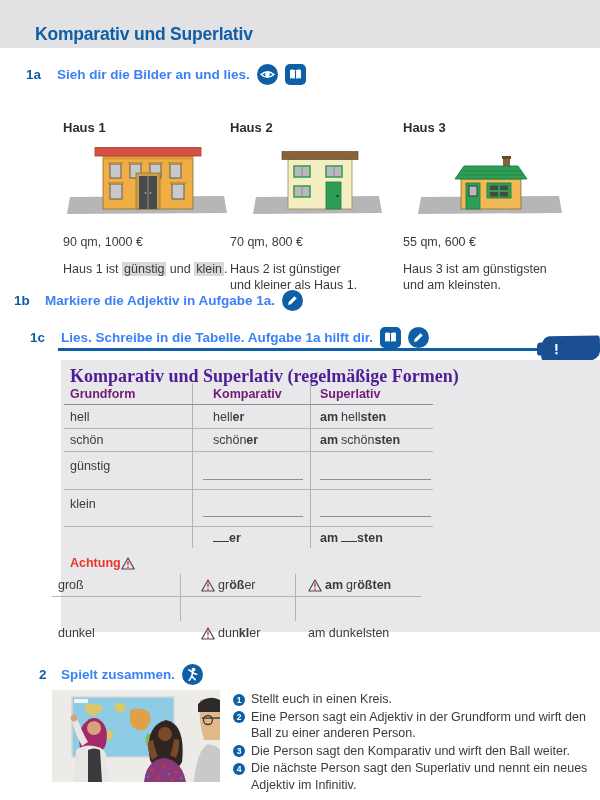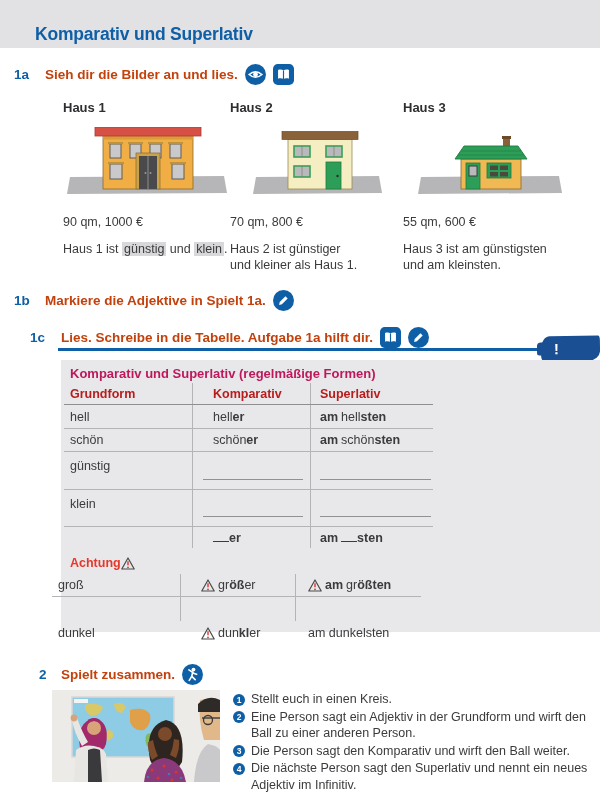--- a/index.html
+++ b/index.html
@@ -10,52 +10,52 @@
   }
   .abs { position:absolute; }
 
   
   .header-bar { left:0; top:0; width:600px; height:48px; background:#e2e2e4; }
   .page-title { left:35px; top:24px; font-size:17.5px; font-weight:bold; color:#0f5fa6; letter-spacing:-0.2px; }
 
   
   .task-row { display:flex; align-items:center; gap:7px; height:22px; }
   .task-num { font-size:13.5px; font-weight:bold; color:#0f5fa6; width:24px; flex:none; }
-  .task-text { font-size:13.5px; font-weight:bold; color:#c2410c; white-space:nowrap; }
+  .task-text { font-size:13.5px; font-weight:bold; color:#3b82f6; white-space:nowrap; }
   .cicon { width:21px; height:21px; flex:none; }
 
   
-  .house-col { width:168px; }
+  .house-col { width:168px;margin-top:20px; }
   .house-label { font-size:13px; font-weight:bold; color:#2e2e30; }
   .house-specs { font-size:12.5px; color:#3b3b3d; }
   .house-sentence { font-size:12.5px; color:#3b3b3d; line-height:16px; width:175px; }
   .hl { background:#d8d8da; padding:0 2px; }
 
   
   .alert-rule { left:58px; top:348px; width:486px; height:2.5px; background:#0f5fa6; }
   .alert-badge {
     left:541px; top:336px; width:59px; height:25px; background:#1a4f94;
     border-radius:9px 2px 12px 3px / 12px 5px 10px 6px; transform:rotate(-0.8deg);
     color:#fff; font-weight:bold; font-size:15px; line-height:25px; padding-left:13px;
   }
   .alert-badge::after{ content:""; position:absolute; left:-4px; top:6px; width:10px; height:13px;
     background:#1a4f94; border-radius:4px 0 6px 2px; }
 
   
   .table-bg { left:61px; top:360px; width:539px; height:272px; background:#e8e8ea; }
-  .table-title { left:70px; top:366px; font-size:13px; font-weight:bold; color:#be185d; }
+  .table-title { left:70px; top:366px; font-size:18px; font-weight:bold; color:#4c1d95;font-family:Liberation Serif, serif; }
   .gtable { left:64px; top:383px; width:369px; }
   .grow { display:flex; border-bottom:1px solid #b4b4b6; position:relative; }
   .grow.nob { border-bottom:none; }
   .grow.ghead { border-bottom:1.5px solid #8f8f91; }
   .gc { position:relative; font-size:12.5px; display:flex; align-items:center; }
   .gc.c1 { width:128px; padding-left:6px; }
   .gc.c2 { width:118px; padding-left:21px; }
   .gc.c3 { width:123px; padding-left:10px; }
-  .ghead .gc { font-weight:bold; color:#b91c1c; }
+  .ghead .gc { font-weight:bold; color:#701a75; }
   .vsep { position:absolute; width:1px; background:#b4b4b6; top:0; }
   .writein { position:absolute; bottom:9px; height:1px; background:#919193; }
   .writein.w2 { left:11px; width:100px; }
   .writein.w3 { left:10px; width:111px; }
   .blankline { display:inline-block; width:16px; border-bottom:1.5px solid #3b3b3d; height:9px; }
   .bseg { font-weight:bold; }
   .gapR { margin-right:3px; }
 
   .achtung-label { left:70px; top:556px; display:flex; align-items:center; 
     font-size:12.5px; font-weight:bold; color:#e5372b; }
@@ -71,21 +71,21 @@
     background:#0f5fa6; color:#fff; font-size:8.5px; font-weight:bold; text-align:center; line-height:12px; }
 </style>
 </head>
 <body>
 
 <div id="page">
 
   <div class="abs header-bar"></div>
   <div class="abs page-title">Komparativ und Superlativ</div>
 
-  <div class="abs task-row" style="left:14px; top:63px;">
+  <div class="abs task-row" style="left:26px; top:63px;">
     <span class="task-num">1a</span>
     <span class="task-text">Sieh dir die Bilder an und lies.</span>
     <svg class="cicon" viewBox="0 0 22 22">
       <circle cx="11" cy="11" r="11" fill="#0f5fa6"></circle>
       <path d="M4.3 11 Q11 5.2 17.7 11 Q11 16.8 4.3 11 Z" fill="none" stroke="#fff" stroke-width="1.6"></path>
       <circle cx="11" cy="11" r="2.5" fill="#fff"></circle>
     </svg>
     <svg class="cicon" viewBox="0 0 22 22">
       <rect x="0" y="0" width="22" height="22" rx="5" fill="#0f5fa6"></rect>
       <path d="M11 6.8 C9.6 5.6 7 5.6 5.3 6.3 V15.4 C7 14.7 9.6 14.7 11 15.8 C12.4 14.7 15 14.7 16.7 15.4 V6.3 C15 5.6 12.4 5.6 11 6.8 Z" fill="#fff"></path>
@@ -174,21 +174,21 @@
     </svg>
     <div class="house-specs" style="margin-top:8px;">55 qm, 600 €</div>
     <div class="house-sentence" style="margin-top:12px;">
       <div>Haus 3 ist am günstigsten</div>
       <div>und am kleinsten.</div>
     </div>
   </div>
 
   <div class="abs task-row" style="left:14px; top:289px;">
     <span class="task-num">1b</span>
-    <span class="task-text">Markiere die Adjektive in Spielt 1a.</span>
+    <span class="task-text">Markiere die Adjektiv in Aufgabe 1a.</span>
     <svg class="cicon" viewBox="0 0 22 22">
       <circle cx="11" cy="11" r="11" fill="#0f5fa6"></circle>
       <path d="M6.4 15.8 L7 12.6 L13 6.6 L15.4 9 L9.4 15 Z" fill="#fff"></path>
     </svg>
   </div>
 
   <div class="abs task-row" style="left:30px; top:326px;">
     <span class="task-num">1c</span>
     <span class="task-text">Lies. Schreibe in die Tabelle. Aufgabe 1a hilft dir.</span>
     <svg class="cicon" viewBox="0 0 22 22">

